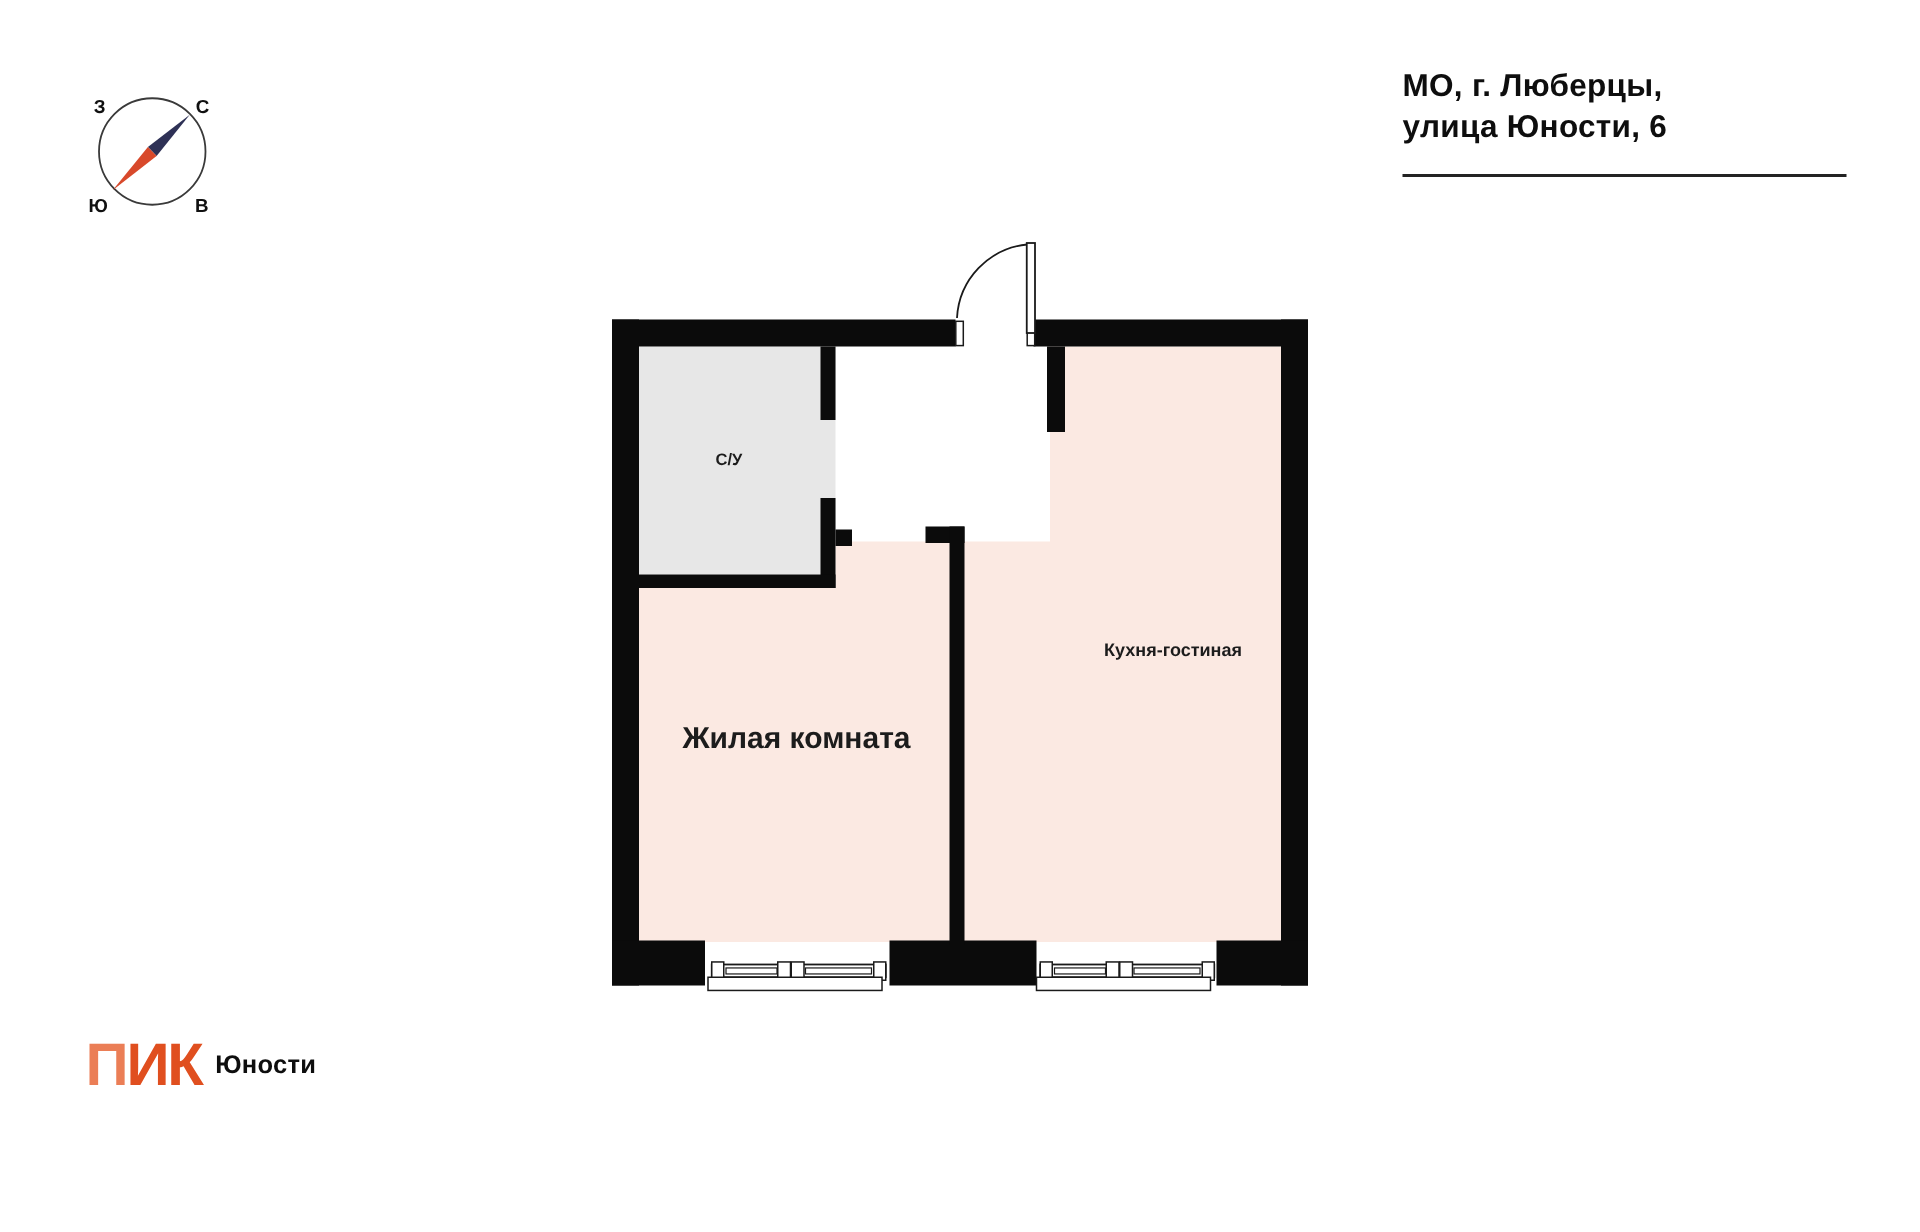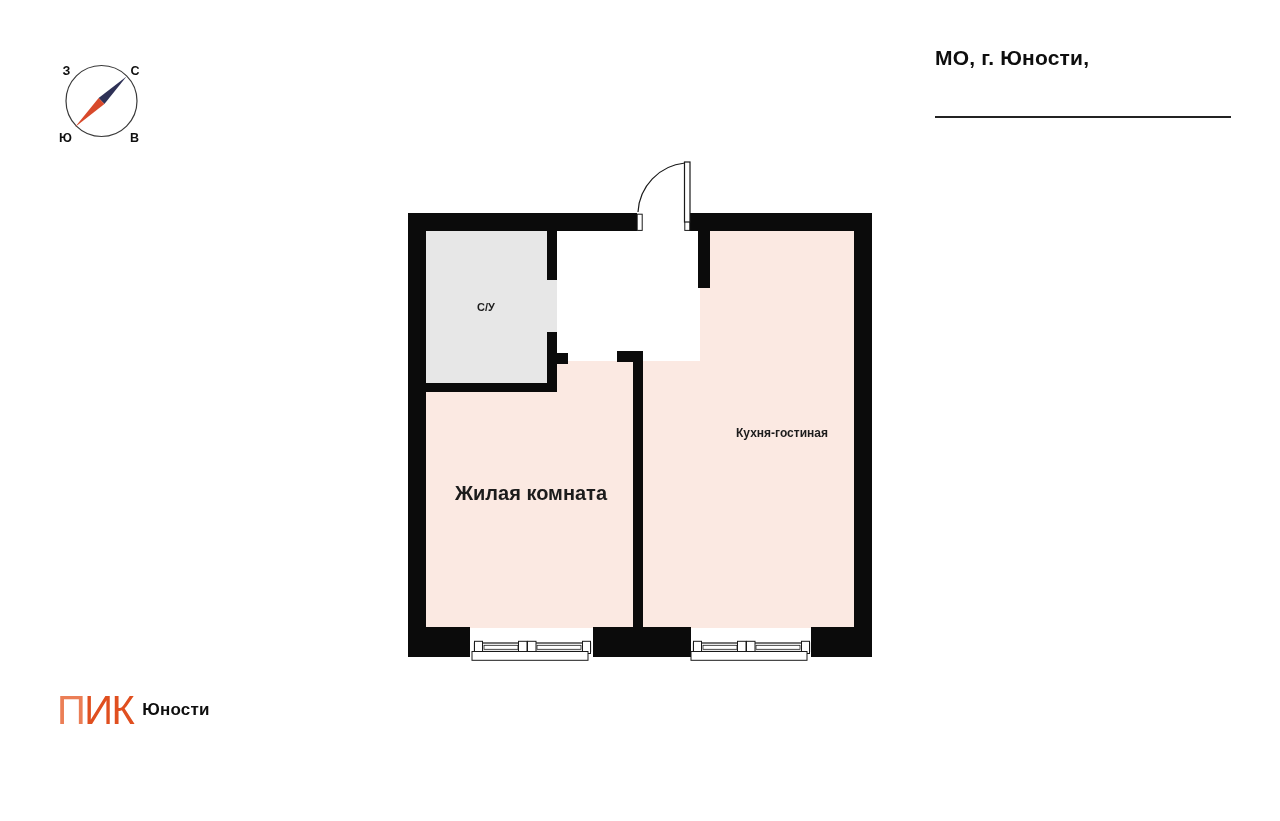--- a/index.html
+++ b/index.html
@@ -17,30 +17,31 @@
   .compass-svg{left:55px;top:55px;}
   .compass-svg text{font-family:"Liberation Sans",sans-serif;font-size:12.5px;font-weight:bold;fill:#101010;}
   
   .plan-svg{left:400px;top:150px;}
   .room-label{transform:translate(-50%,-50%);white-space:nowrap;font-weight:bold;color:#1c1c1c;}
   .lbl-bath{left:486px;top:307px;font-size:11px;}
   .lbl-living{left:531px;top:493px;font-size:20px;}
   .lbl-kitchen{left:782px;top:433px;font-size:12px;}
   
   .brand{left:57px;top:691px;display:flex;align-items:flex-start;}
-  .logo{font-size:40px;line-height:38px;font-weight:normal;letter-spacing:-1.5px;}
+  .logo{font-size:40px;line-height:38px;font-weight:bold;letter-spacing:-1.5px;}
   .logo .p1{color:#eb7e56;}
   .logo .p2{color:#e04f1f;}
   .brand-suffix{font-size:17px;font-weight:bold;color:#0e0e0e;margin-left:9px;margin-top:9px;letter-spacing:.2px;}
 </style>
 </head>
 <body>
 
 <div class="abs address">
-  <div>МО, г. Юности,</div>
+  <div>МО, г. Люберцы,</div>
+  <div>улица Юности, 6</div>
 </div>
 <div class="abs address-rule"></div>
 
 <svg class="abs compass-svg" width="95" height="95" viewBox="55 55 95 95">
   <circle cx="101.5" cy="101" r="35.5" fill="none" stroke-width="1.2" stroke="#3a3a3a"></circle>
   <polygon points="126.5,76.5 104.4,104.0 98.6,98.0" fill="#2e3156"></polygon>
   <polygon points="75.1,126.9 104.4,104.0 98.6,98.0" fill="#d8492b"></polygon>
   <text x="66.5" y="75" text-anchor="middle">З</text>
   <text x="135" y="75" text-anchor="middle">С</text>
   <text x="65.5" y="141.5" text-anchor="middle">Ю</text>

